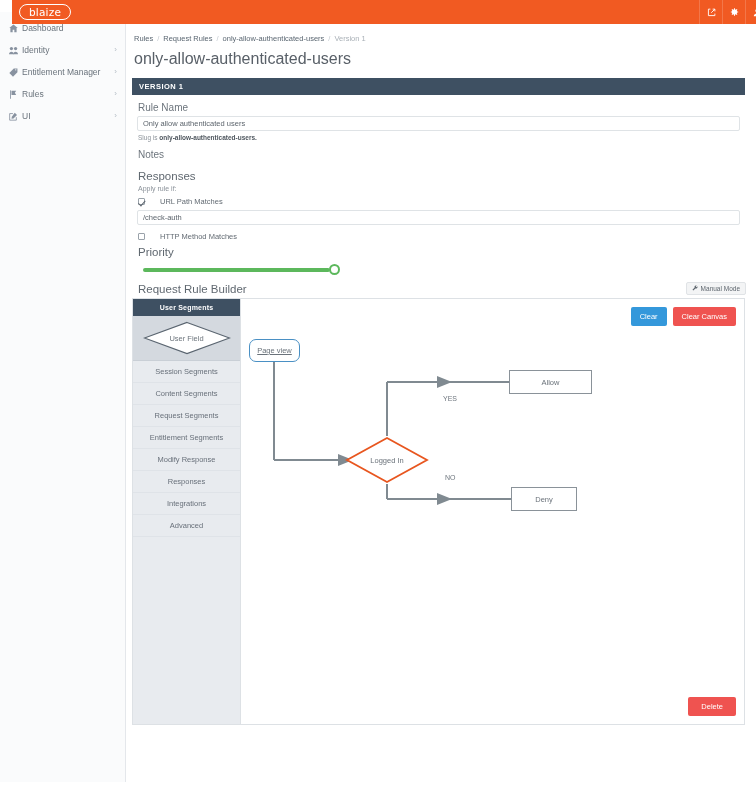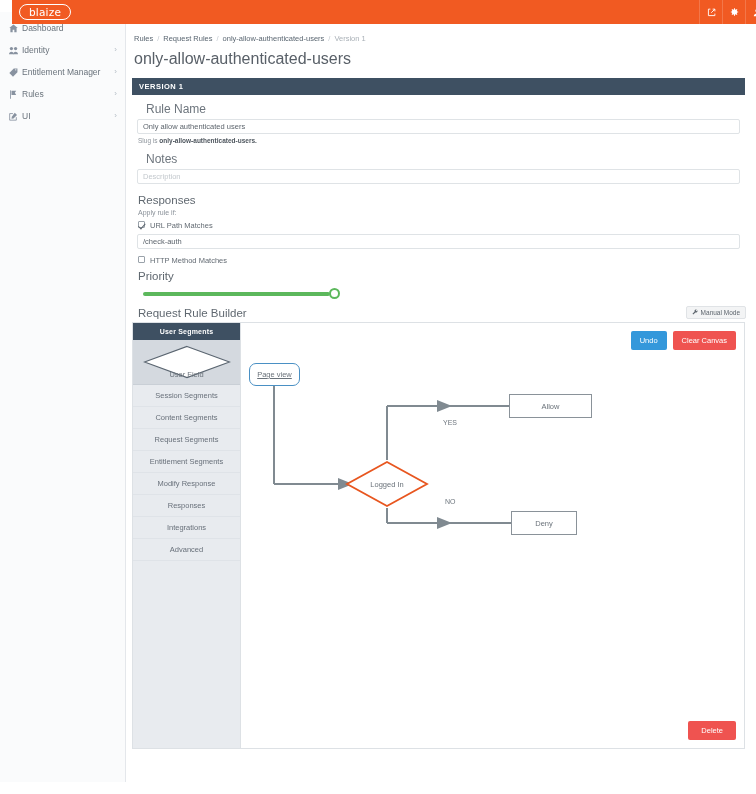--- a/index.html
+++ b/index.html
@@ -106,22 +106,22 @@
     display: flex; align-items: center;
     padding-left: 7px;
   }
 
   .form-card {
     margin-left: 6px;
     width: 613px;
     padding: 7px 5px 0 5px;
   }
   .fld-label {
-    font-size: 12px; color: #6d757d;
-    margin: 0 0 3px 9px;
+    font-size: 10px; color: #6d757d;
+    margin: 0 0 3px 1px;
   }
   .txt-input {
     width: 603px; height: 15px;
     border: 1px solid #dfe3e6;
     border-radius: 2px;
     background: #ffffff;
     font-size: 7.5px;
     color: #5d656d;
     padding: 0 5px;
     display: flex; align-items: center;
@@ -135,21 +135,21 @@
   }
   .slug-note b { color: #4e565e; }
 
   .sec-title {
     font-size: 11.5px; color: #606870;
     margin: 10px 0 3px 1px; font-weight: 400;
   }
   .sub-note { font-size: 7px; color: #8a9199; margin: 0 0 5px 1px; }
 
   .chk-row {
-    display: flex; align-items: flex-start; gap: 5px;
+    display: flex; align-items: center; gap: 15px;
     margin: 0 0 4px 1px; cursor: pointer;
   }
   .chkbox {
     width: 7px; height: 7px;
     border: 1px solid #9aa2aa; border-radius: 1px;
     background: #fff; position: relative;
     flex: none;
   }
   .chkbox.checked::after {
     content: "";
@@ -214,21 +214,21 @@
     cursor: pointer;
   }
   .pal-open {
     background: #d4d9df; height: 45px;
     display: flex; align-items: center; justify-content: center;
     border-bottom: 1px solid #c9cfd6;
   }
   .diamond-chip {
     width: 88px; height: 34px;
     position: relative;
-    display: flex; align-items: flex-end; justify-content: center;
+    display: flex; align-items: center; justify-content: center;
     cursor: grab;
   }
   .diamond-chip svg { position: absolute; left:0; top:0; }
   .diamond-chip span {
     position: relative; font-size: 7.5px; color: #6d757d;
   }
   .pal-item {
     height: 22px;
     display: flex; align-items: center; justify-content: center;
     font-size: 7.5px; color: #68707a;
@@ -393,21 +393,20 @@
 
   <div class="form-card">
 
     <div class="fld-label">Rule Name</div>
     <div class="txt-input">Only allow authenticated users</div>
     <div class="slug-note">
       <span>Slug is </span><b>only-allow-authenticated-users.</b>
     </div>
 
     <div class="fld-label" style="margin-top:8px">Notes</div>
-    <div class="txt-input placeholder">Description</div>
 
     <div class="sec-title">Responses</div>
     <div class="sub-note">Apply rule if:</div>
 
     <div class="chk-row">
       <span class="chkbox checked"></span>
       <span class="chk-label">URL Path Matches</span>
     </div>
     <div class="txt-input" style="margin-bottom:7px">/check-auth</div>
 
@@ -453,21 +452,21 @@
       <div class="pal-item">Entitlement Segments</div>
       <div class="pal-item">Modify Response</div>
       <div class="pal-item">Responses</div>
       <div class="pal-item">Integrations</div>
       <div class="pal-item">Advanced</div>
     </div>
 
     <div class="canvas">
 
       <div class="canvas-btns">
-        <button class="btn btn-undo">Undo</button>
+        <button class="btn btn-undo">Clear</button>
         <button class="btn btn-clear">Clear Canvas</button>
       </div>
 
       <svg class="flow-svg" width="504" height="425">
         <g stroke="#808a91" stroke-width="2" fill="none">
 
           <path d="M33 63 L33 161"></path>
           <path d="M33 161 L146 161"></path>
 
           <path d="M146 137 L146 83"></path>

